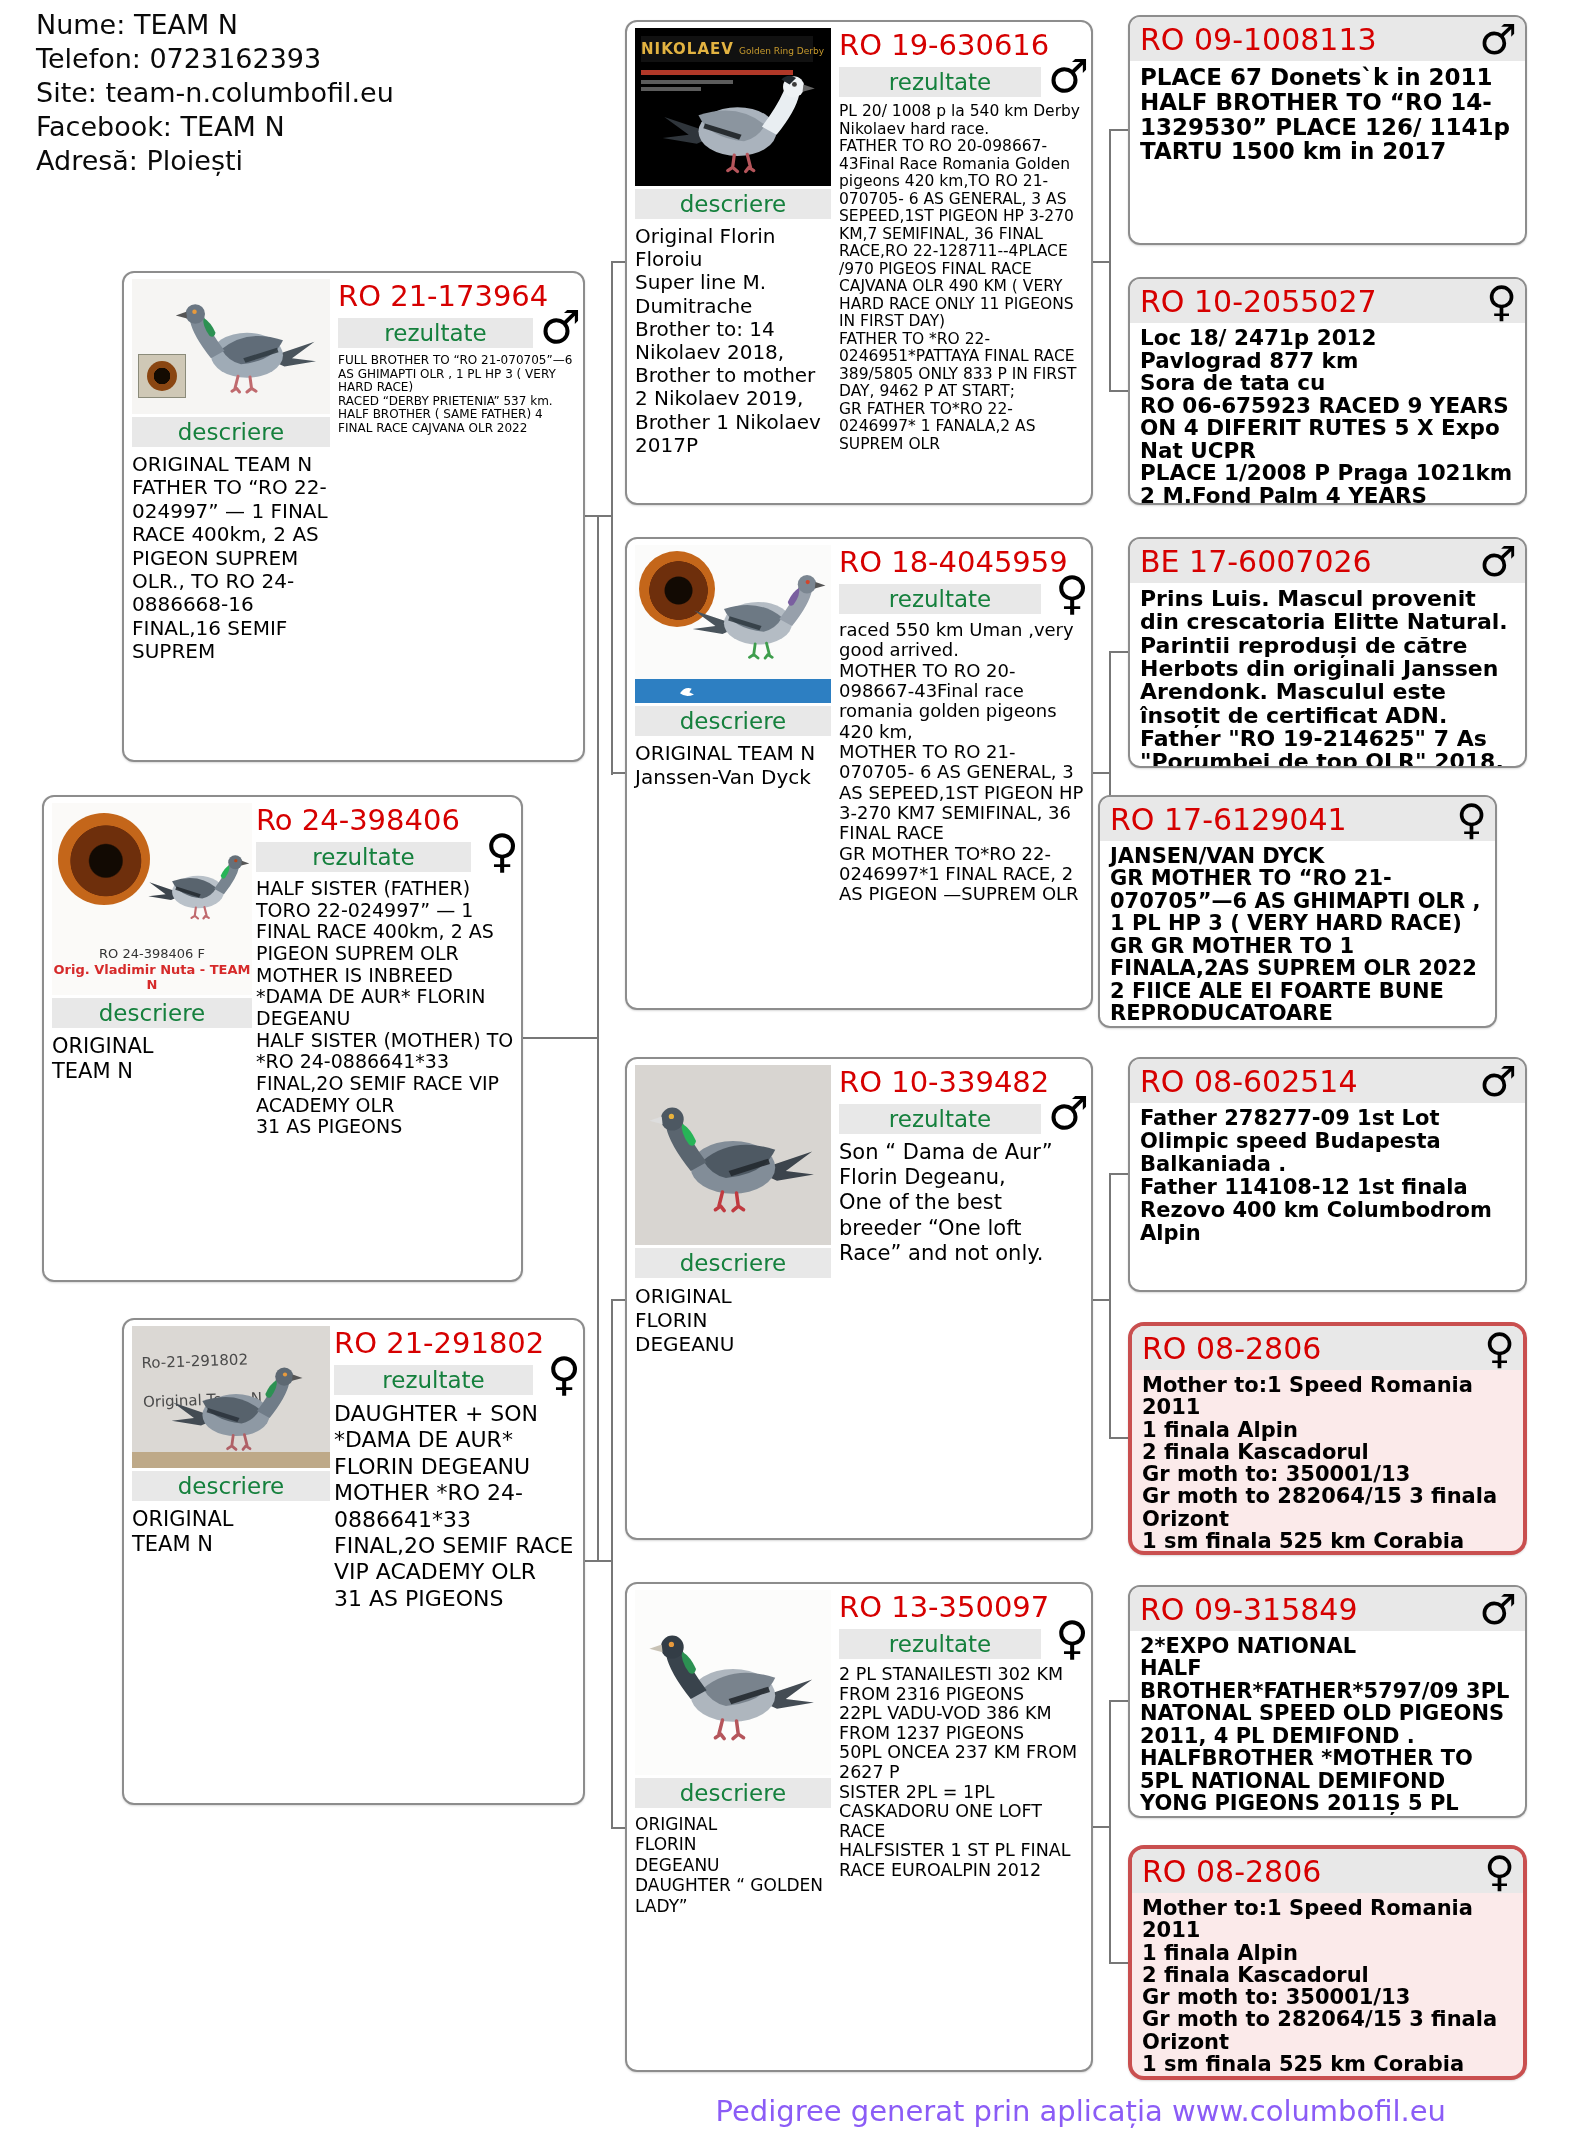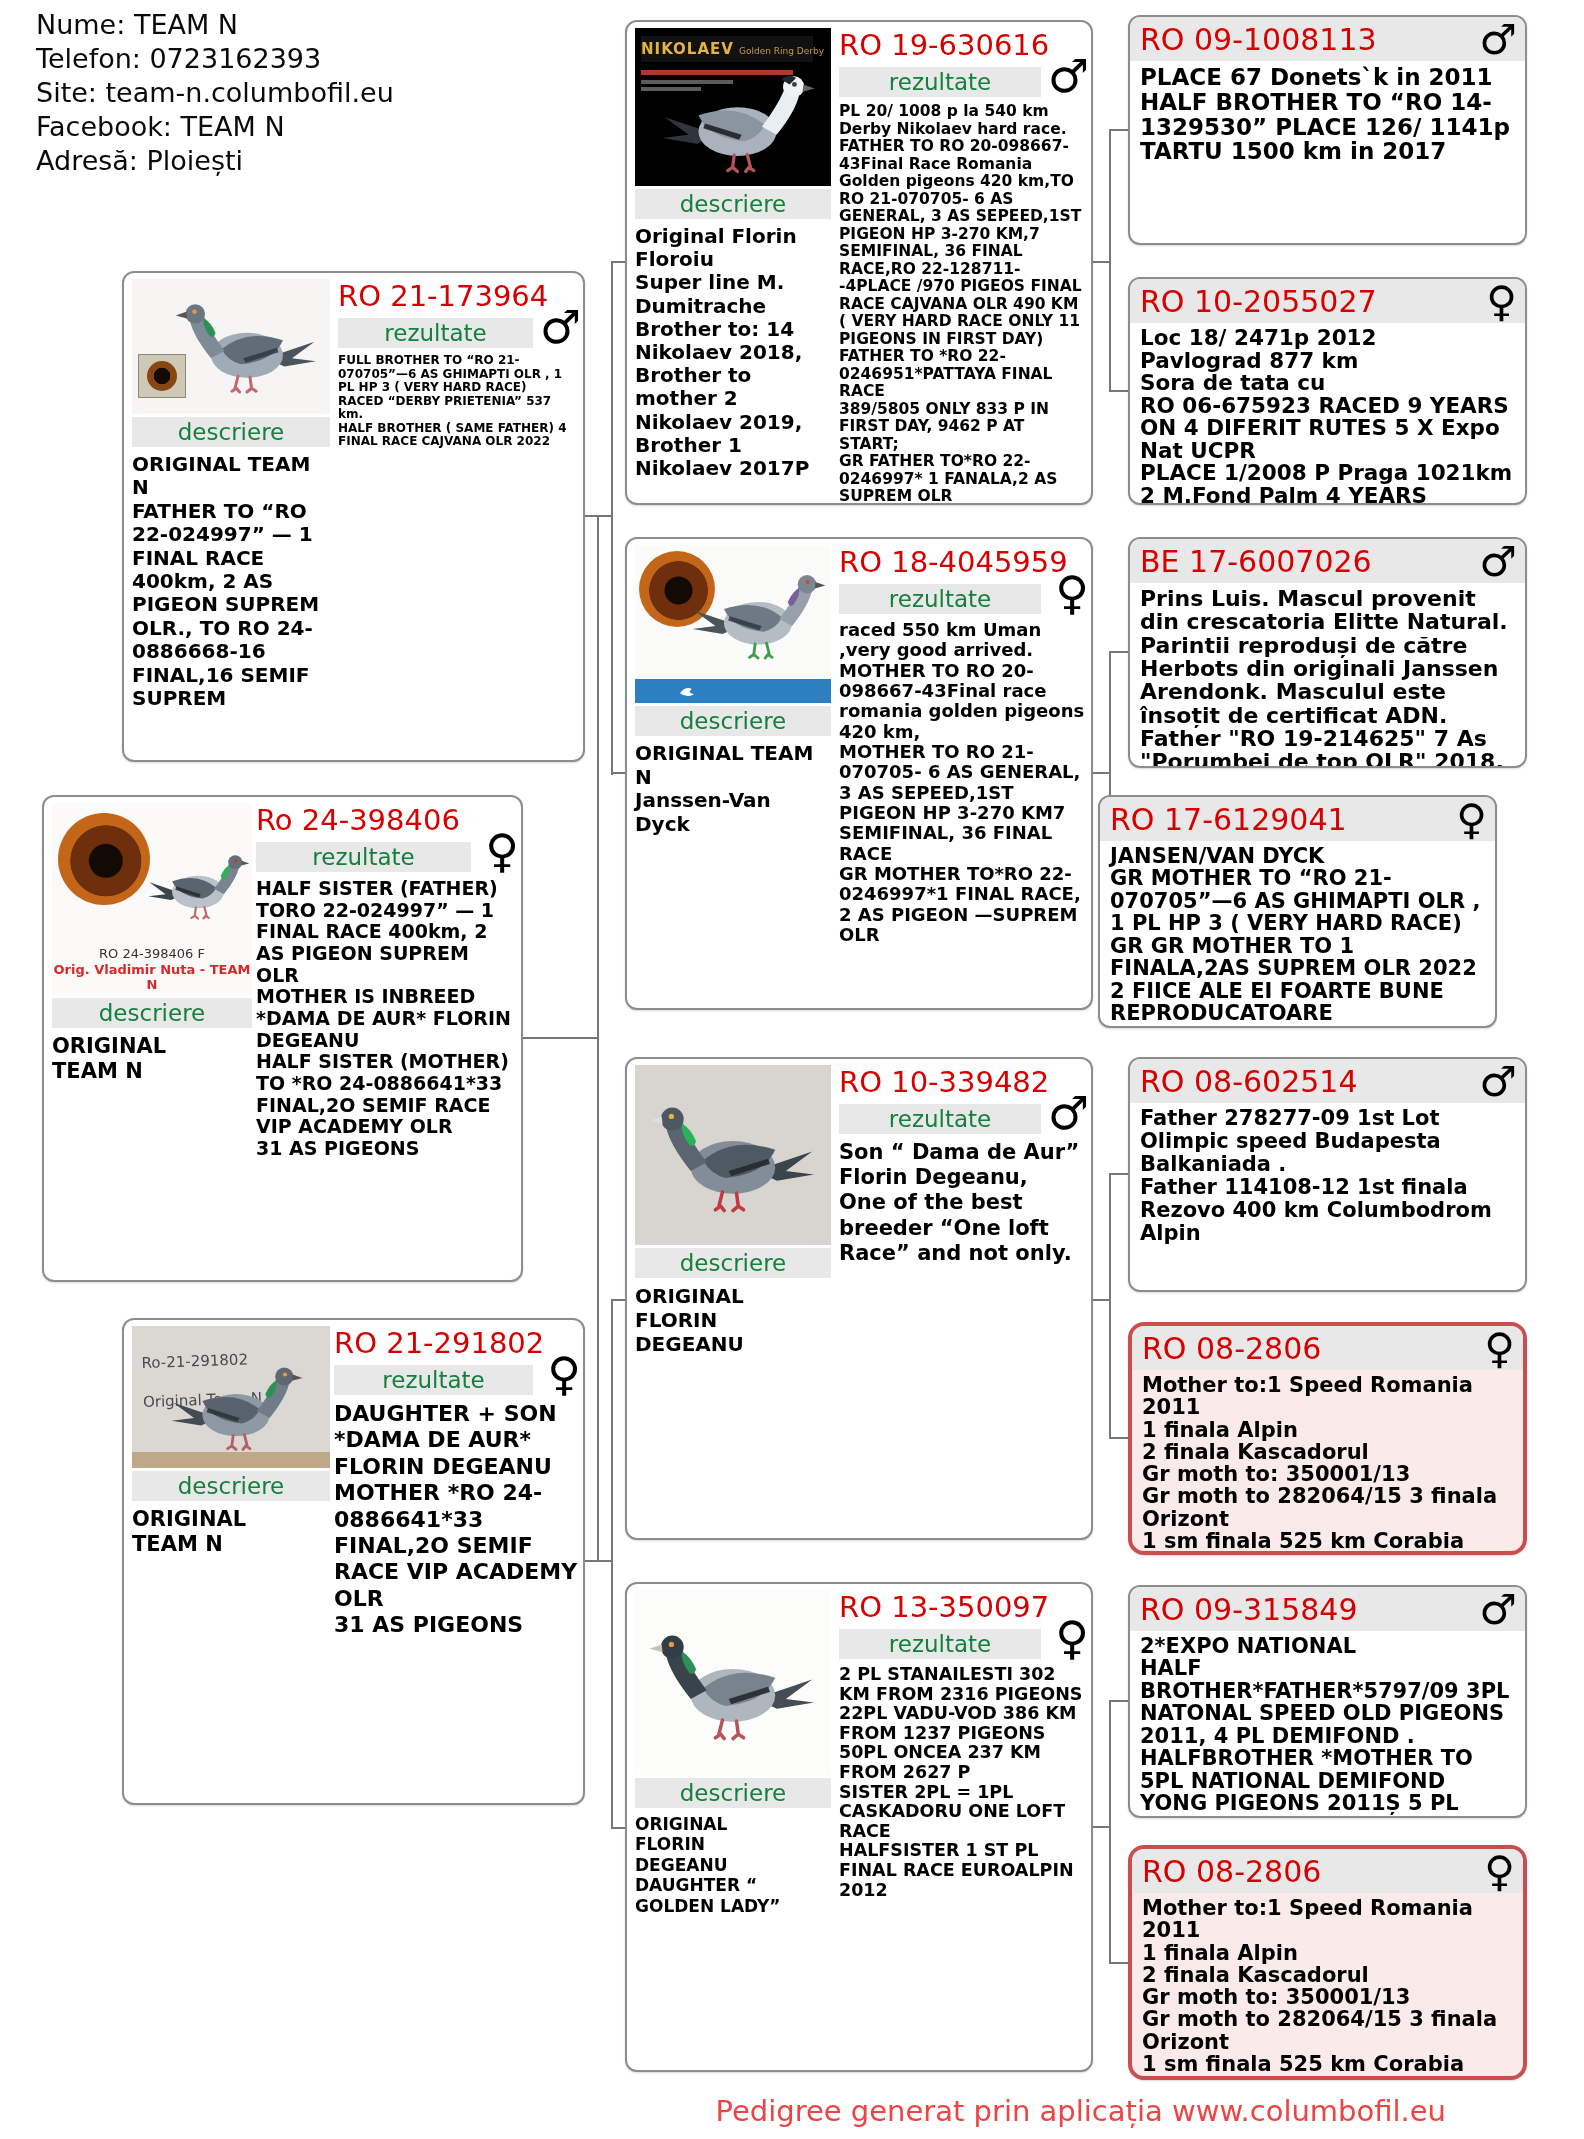--- a/index.html
+++ b/index.html
@@ -1,29 +1,29 @@
 <!DOCTYPE html>
 <html><head>
 <meta charset="utf-8">
 <style>
   html,body{margin:0;padding:0}
   body{width:1584px;height:2139px;position:relative;background:#ffffff;
        font-family:"DejaVu Sans","Liberation Sans",sans-serif;color:#000;overflow:hidden}
   .owner{position:absolute;left:36px;top:8px;font-size:27px;line-height:1.26;color:#0a0a0a}
-  .footer{position:absolute;top:2094px;right:138px;font-size:29px;color:#ef4444}
+  .footer{position:absolute;top:2094px;right:138px;font-size:29px;color:#8b5cf6}
   .conn{position:absolute;background:#777}
 
   .card{position:absolute;background:#fff;border:2px solid #8d8d8d;border-radius:12px;
         overflow:hidden;box-sizing:border-box;box-shadow:0 1px 2px rgba(0,0,0,.15)}
   .colL,.colR{position:absolute;top:6px}
   .photo{position:relative;background:#f6f5f3;overflow:hidden}
   .photo svg.pigeon{position:absolute}
   .flip{transform:scaleX(-1)}
   .bar{background:#e8e8e8;color:#15803d;text-align:center;font-size:23px;height:30px;line-height:30px;margin-top:3px}
-  .dtext,.rtext{font-weight:bold;white-space:pre-line;margin-top:6px}
+  .dtext,.rtext{font-weight:normal;white-space:pre-line;margin-top:6px}
   .cid{color:#d60000;font-size:29px;white-space:nowrap}
   .rbarwrap{position:relative;margin-top:5px}
   .rbar{width:calc(100% - 46px)}
   .sex{position:absolute;right:-2px;top:-14px;font-size:46px;font-weight:bold;line-height:1;color:#000}
 
   .gp .band{position:relative;background:#e8e8e8;height:44px}
   .gp .cid{font-size:30px;line-height:46px;padding-left:10px}
   .gp .band .sex{right:8px;top:2px;font-size:42px}
   .gp .btext{font-weight:bold;padding:4px 10px 0 10px;white-space:pre-line}
   .card.hl{border:4px solid #c94f4f;border-radius:16px;background:#fbeaea}

